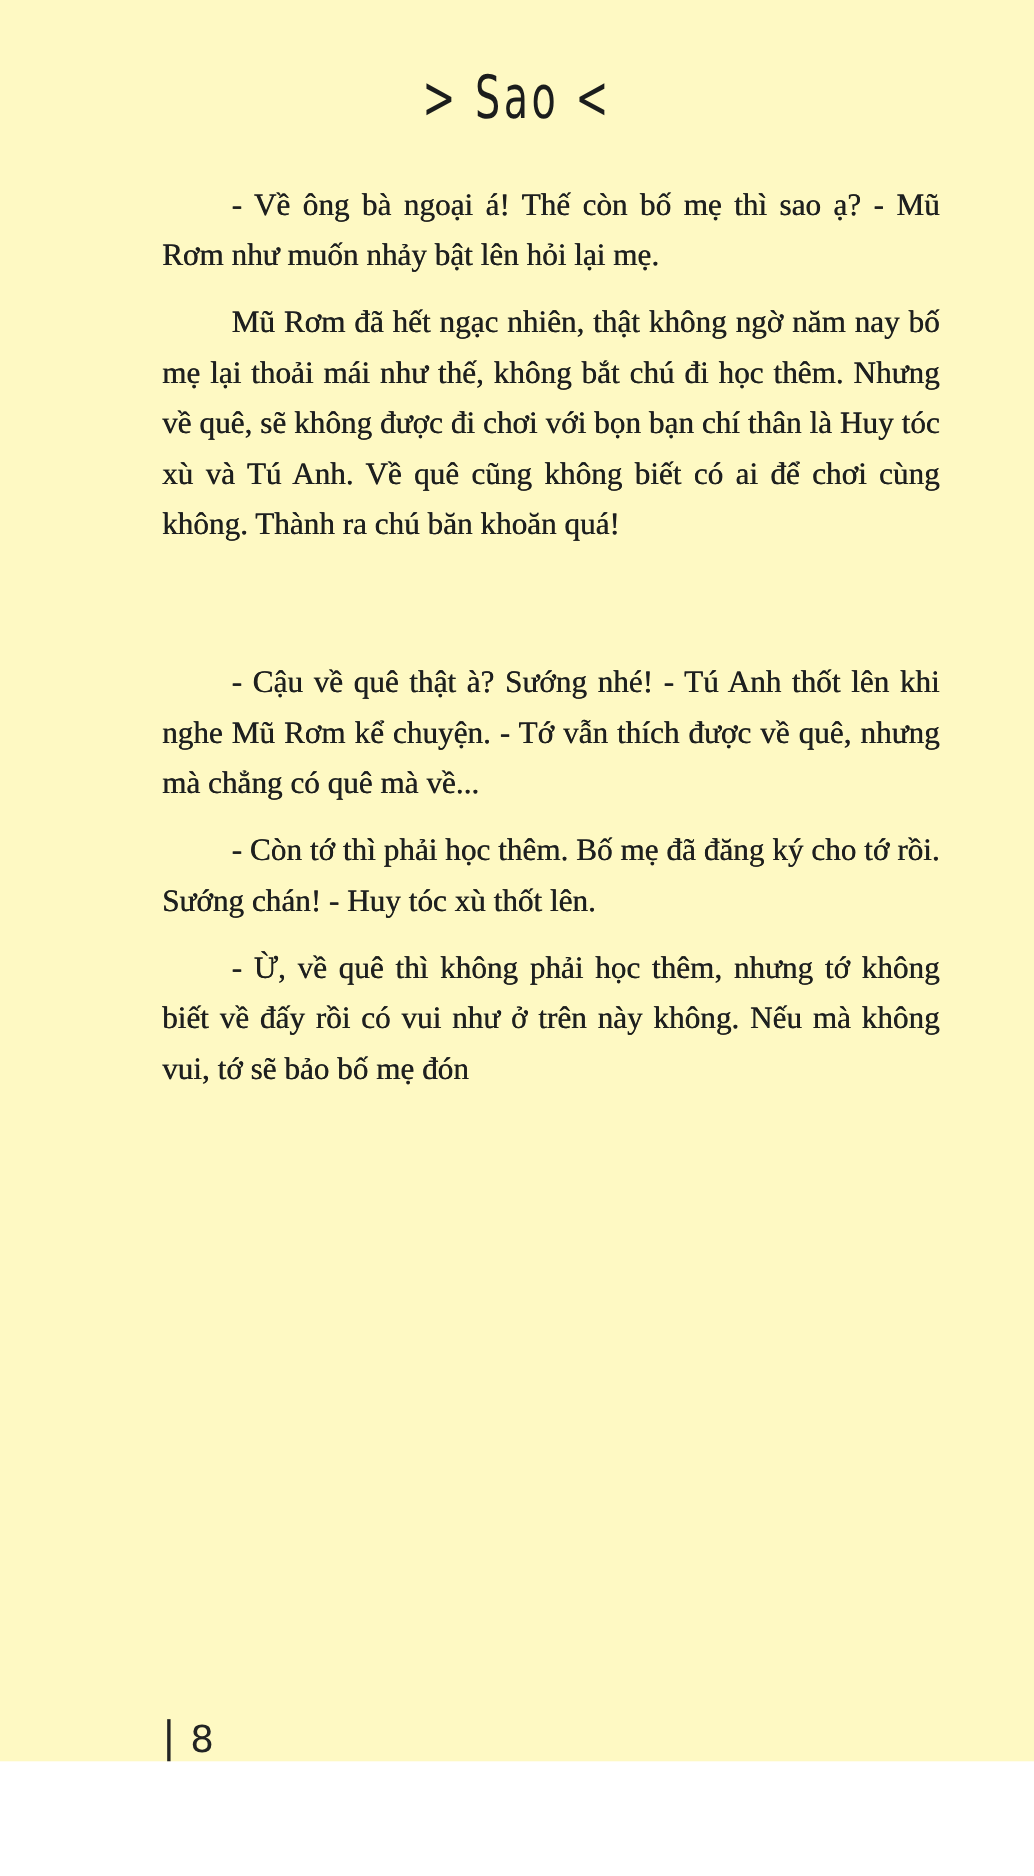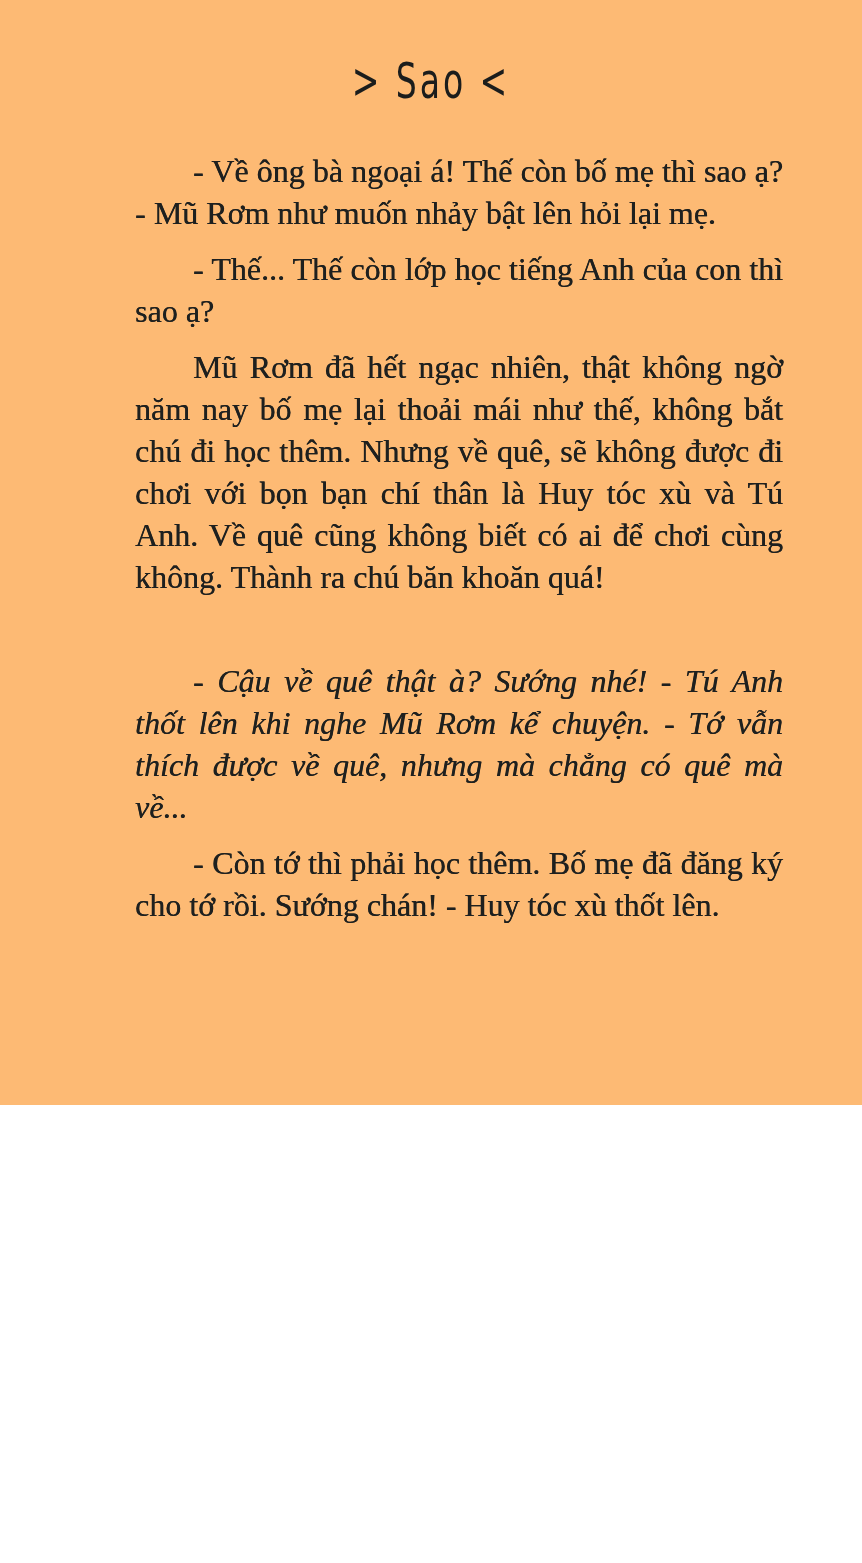--- a/index.html
+++ b/index.html
@@ -2,22 +2,22 @@
 <html><head>
 <meta charset="utf-8">
 <style>
   html, body {
     margin: 0;
     padding: 0;
   }
   .page {
     position: relative;
     width: 862px;
-    height: 1105px;
-    background: #fdba74;
+    height: 1468px;
+    background: #fef9c3;
     overflow: hidden;
     font-family: "Liberation Serif", serif;
   }
   .chapter-header {
     position: absolute;
     top: 52px;
     left: 0;
     width: 100%;
     text-align: center;
   }
@@ -31,32 +31,31 @@
     transform: scaleX(0.72) scaleY(1.08);
     transform-origin: center top;
     white-space: nowrap;
   }
   .text-block {
     position: absolute;
     top: 150px;
     left: 135px;
     width: 648px;
     color: #1e201f;
-    font-size: 32px;
+    font-size: 26px;
     line-height: 42px;
     text-align: justify;
     text-shadow: 0.35px 0 0 currentColor; 
   }
   .text-block p {
     margin: 0 0 14px 0;
     text-indent: 58px;
   }
   .text-block p.scene-break {
-    margin-top: 62px;
-    font-style: italic;
+    margin-top: 90px;
   }
   .page-footer {
     position: absolute;
     left: 135px;
     top: 1430px;
     color: #222423;
     font-size: 30px;
     display: flex;
     align-items: center;
   }
@@ -75,24 +74,24 @@
 <body>
 
 <div class="page">
 
   <div class="chapter-header">
     <span class="chapter-title">&gt; Sao &lt;</span>
   </div>
 
   <div class="text-block">
     <p>- Về ông bà ngoại á! Thế còn bố mẹ thì sao ạ? - Mũ Rơm như muốn nhảy bật lên hỏi lại mẹ.</p>
-    <p>- Thế... Thế còn lớp học tiếng Anh của con thì sao ạ?</p>
     <p>Mũ Rơm đã hết ngạc nhiên, thật không ngờ năm nay bố mẹ lại thoải mái như thế, không bắt chú đi học thêm. Nhưng về quê, sẽ không được đi chơi với bọn bạn chí thân là Huy tóc xù và Tú Anh. Về quê cũng không biết có ai để chơi cùng không. Thành ra chú băn khoăn quá!</p>
     <p class="scene-break">- Cậu về quê thật à? Sướng nhé! - Tú Anh thốt lên khi nghe Mũ Rơm kể chuyện. - Tớ vẫn thích được về quê, nhưng mà chẳng có quê mà về...</p>
     <p>- Còn tớ thì phải học thêm. Bố mẹ đã đăng ký cho tớ rồi. Sướng chán! - Huy tóc xù thốt lên.</p>
+    <p>- Ừ, về quê thì không phải học thêm, nhưng tớ không biết về đấy rồi có vui như ở trên này không. Nếu mà không vui, tớ sẽ bảo bố mẹ đón</p>
   </div>
 
   <div class="page-footer">
     <span class="separator">|</span>
     <span class="page-number">8</span>
   </div>
 
 </div>
 
 </body></html>

